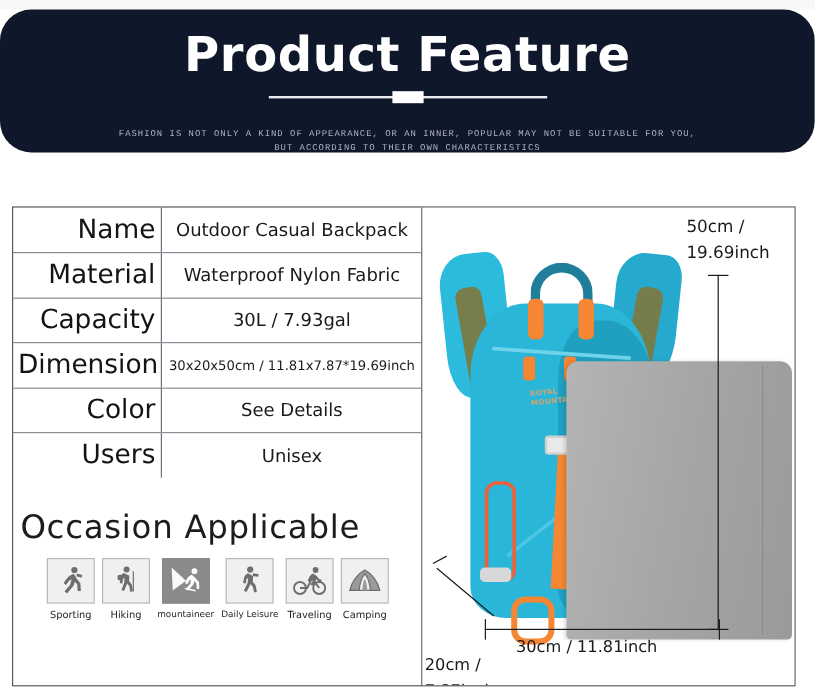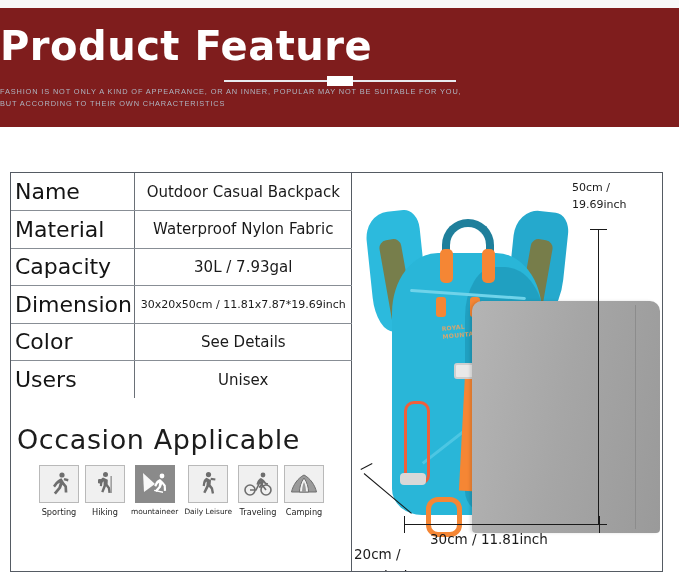--- a/index.html
+++ b/index.html
@@ -17,25 +17,27 @@
 
   
   .top-strip {
     height: 8px;
     background: #f7f7f7;
     width: 100%;
   }
 
   
   .banner {
-    background: #7f1d1d;
+    background: #0f172a;
     height: 119px;
     width: 100%;
     position: relative;
+    text-align: center;
     box-sizing: border-box;
+    border-radius: 26px;
   }
   .banner-title {
     color: #ffffff;
     font-size: 40px;
     font-weight: bold;
     letter-spacing: 0.5px;
     padding-top: 17px;
     line-height: 1.08;
     font-family: "DejaVu Sans", sans-serif;
   }
@@ -60,22 +62,22 @@
     transform: translateX(-50%);
     width: 26px;
     height: 10px;
     background: #ffffff;
   }
   .banner-sub {
     color: #aeb4c0;
     font-size: 7.4px;
     letter-spacing: 0.85px;
     line-height: 1.65;
-    margin-top: 0;
-    font-family: Liberation Sans, sans-serif;
+    margin-top: 20px;
+    font-family: Liberation Mono, monospace;
   }
 
   
   .panel {
     position: absolute;
     left: 10px;
     top: 172px;
     width: 653px;
     height: 400px;
     border: 1px solid #555b63;
@@ -104,21 +106,21 @@
     height: 37.5px;
   }
   .spec-table td {
     border-bottom: 1px solid #888e95;
     padding: 0 4px;
     box-sizing: border-box;
     vertical-align: middle;
   }
   .spec-label {
     width: 123px;
-    text-align: left;
+    text-align: right;
     font-size: 22px;
     color: #141414;
     border-right: 1px solid #6a7077;
     font-family: "DejaVu Sans", sans-serif;
     white-space: nowrap;
     margin-top: 32px;
   }
   .spec-value {
     text-align: center;
     font-size: 15px;
@@ -380,21 +382,21 @@
     width: 17px;
     height: 1px;
     background: #1a1a1a;
   }
   .dim-v-cap-top { top: 56px; }
   .dim-v-cap-bot { top: 351px; }
   .dim-v-label {
     position: absolute;
     left: 220px;
     top: 6px;
-    font-size: 11px;
+    font-size: 14px;
     color: #1a1a1a;
     line-height: 1.55;
     font-family: "DejaVu Sans", sans-serif;
     white-space: nowrap;
   }
 
   .dim-h-line {
     position: absolute;
     left: 52px;
     top: 351px;

